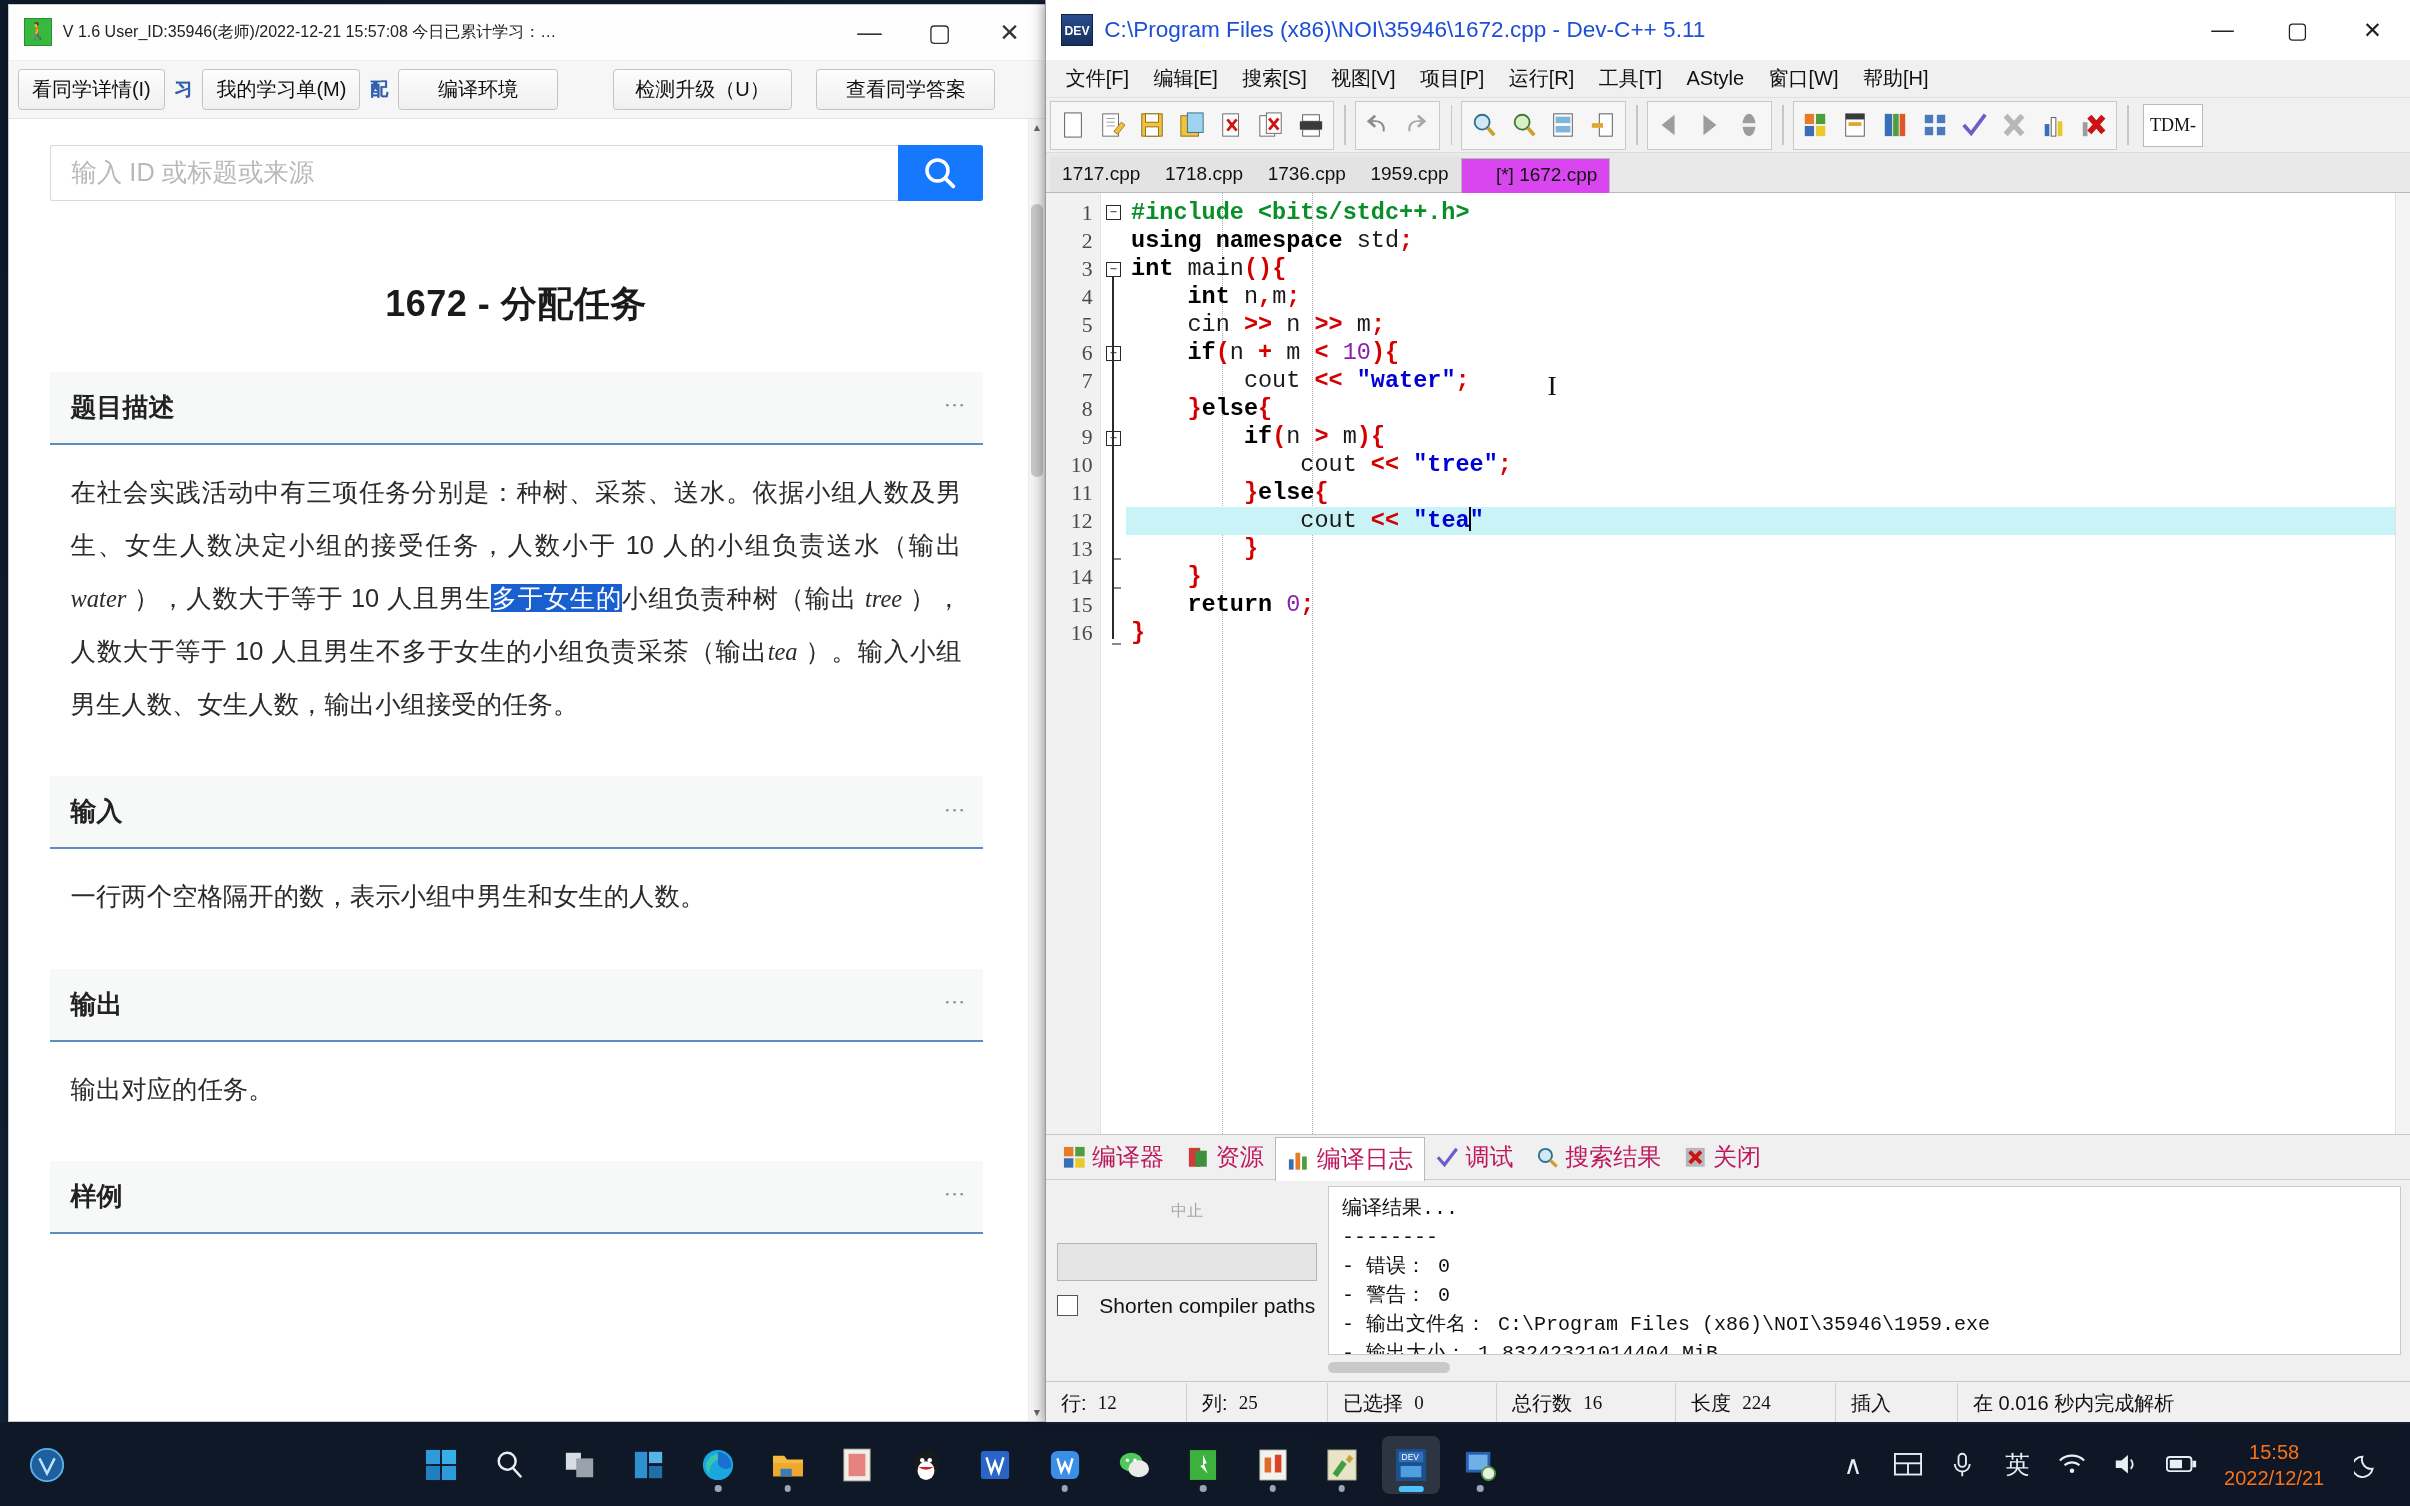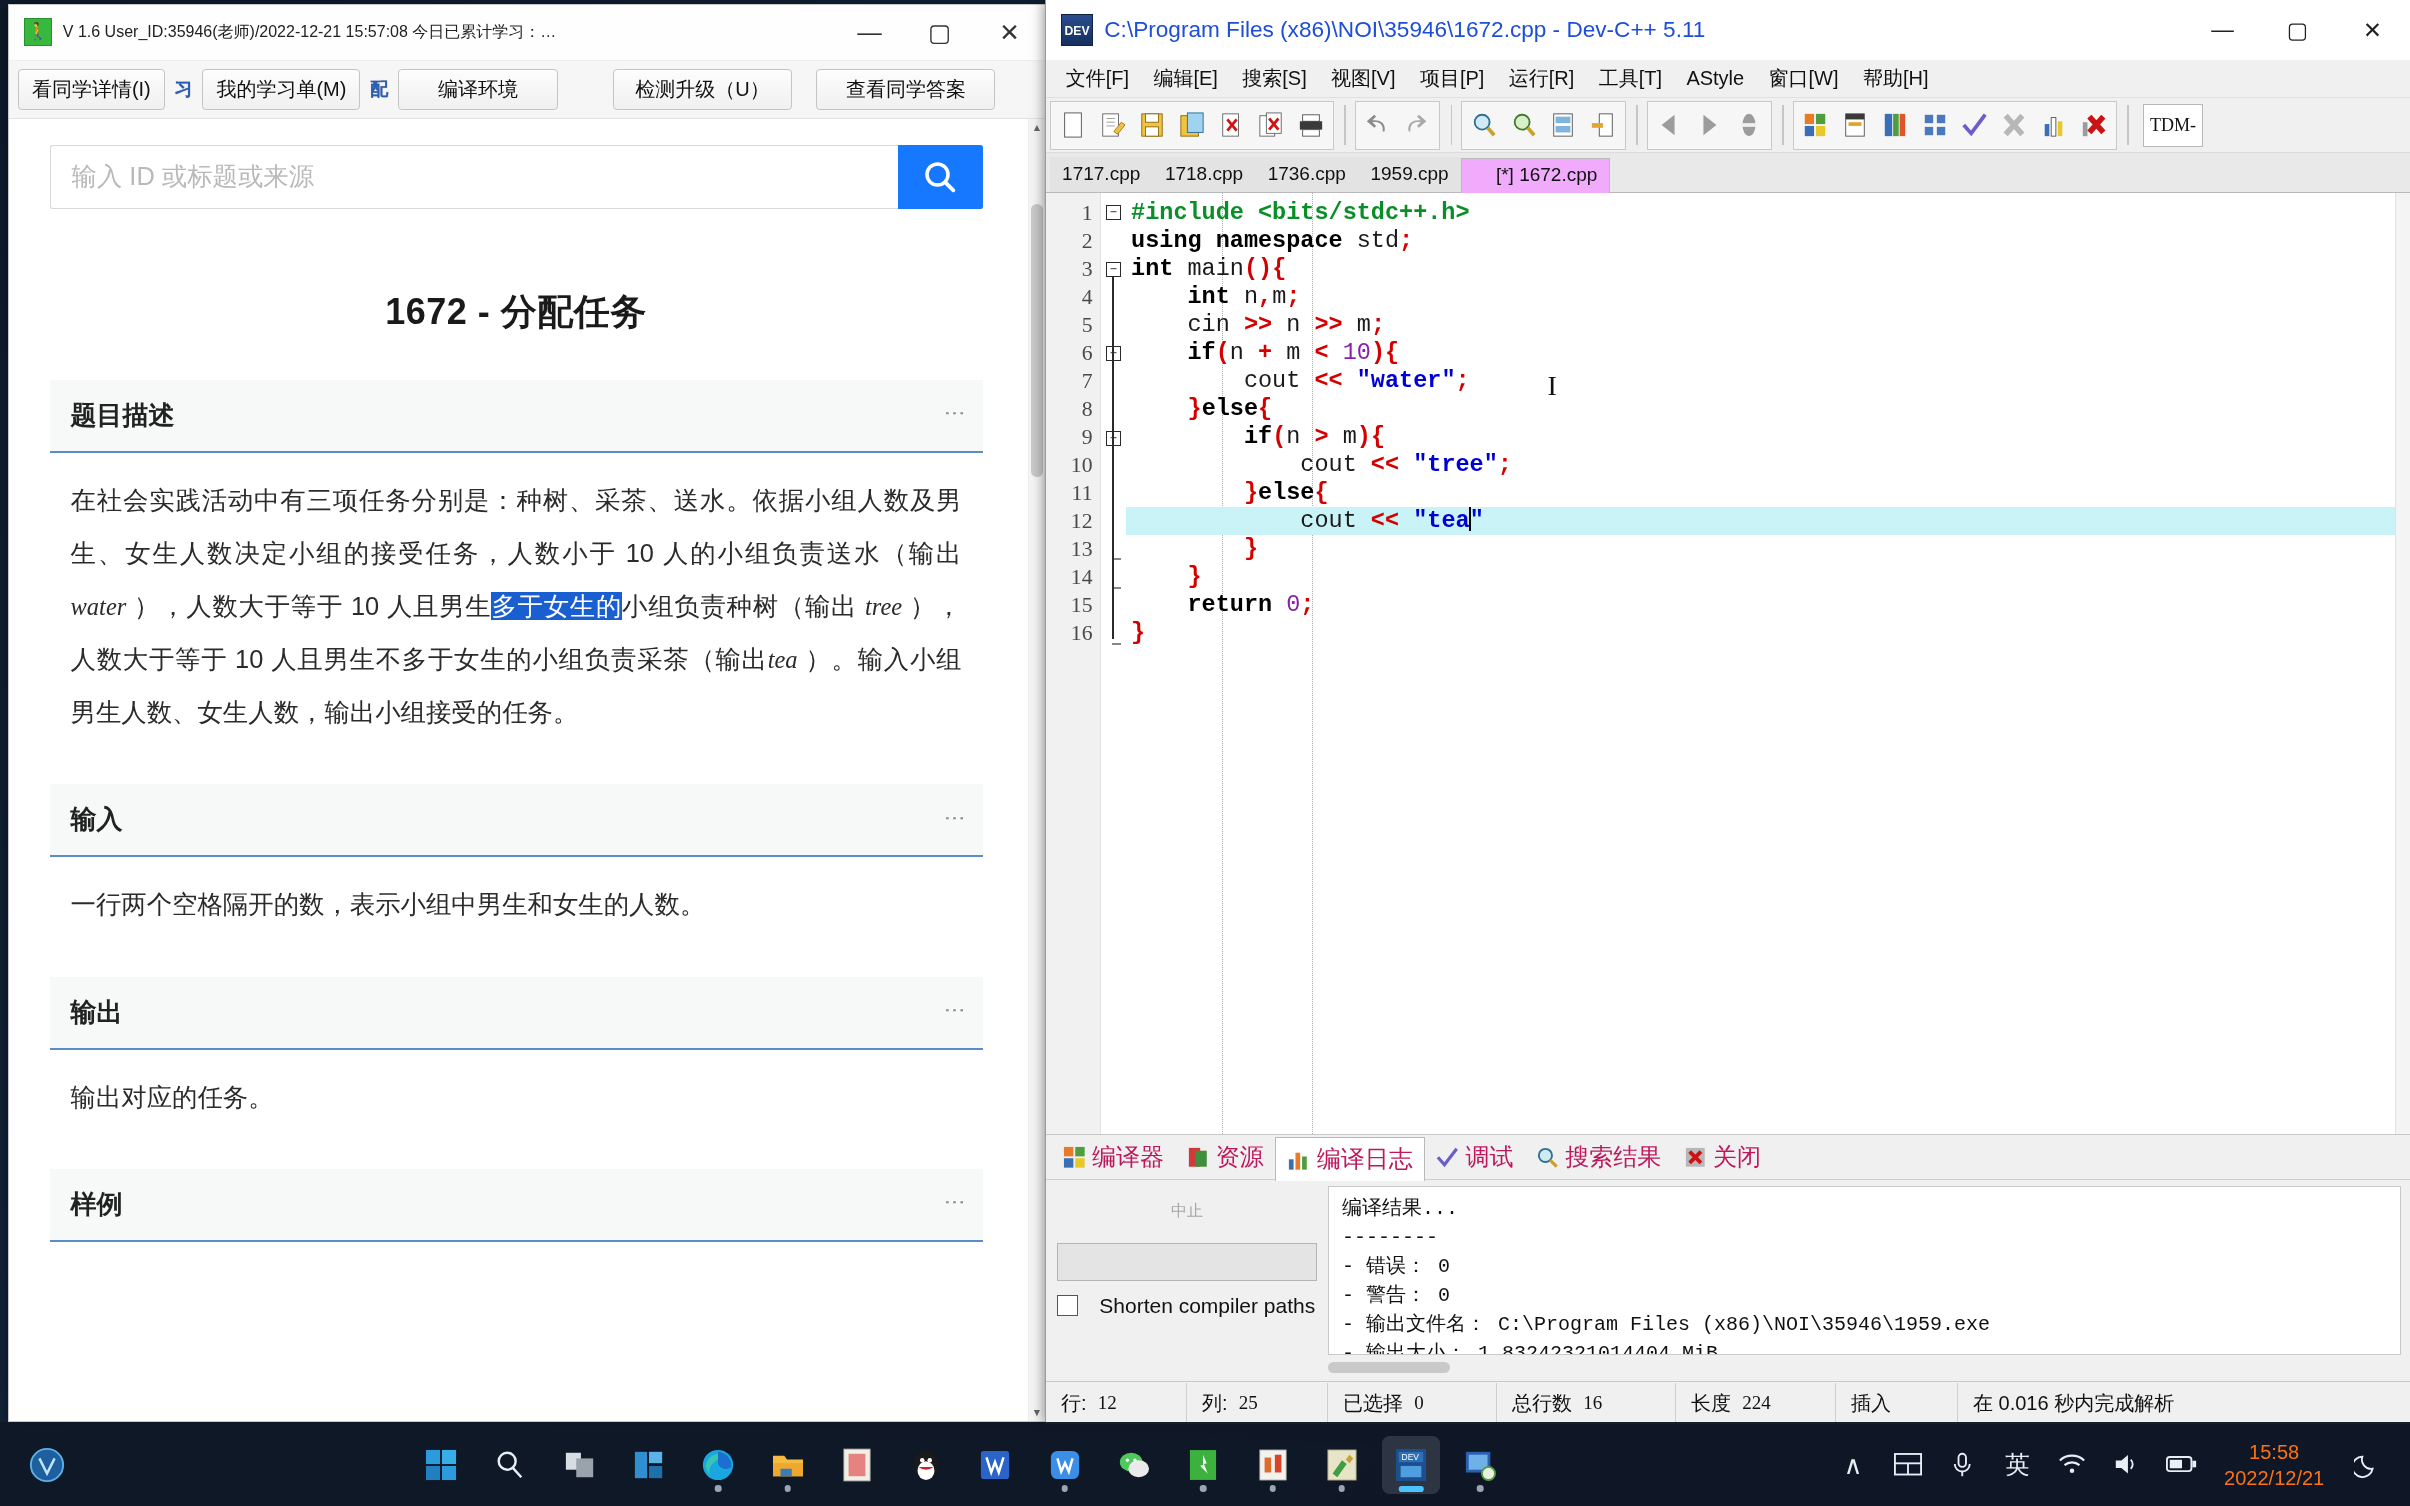--- a/index.html
+++ b/index.html
@@ -57,21 +57,21 @@
     font-size:18px; color:#2a5db0; font-weight:bold;
     text-shadow:0 0 0.9px #99b; margin:0 2.8px;
   }
 
   
   #saBody { flex:1 1 auto; position:relative; overflow:hidden; background:#fff; }
   #saScrollArea {
     position:absolute; left:0; top:0; right:17px; bottom:0;
     padding:26px 45px 0 41px;
   }
-  #searchRow { display:flex; height:64px; margin-bottom:79px; }
+  #searchRow { display:flex; height:56px; margin-bottom:79px; }
   #searchInput {
     flex:1 1 auto; border:0.9px solid #d9d9d9; border-right:none; background:#fff;
     font-size:25.4px; color:#b9b9b9; padding:0 21px;
     display:flex; align-items:center; border-radius:2.8px 0 0 2.8px;
   }
   #searchBtn {
     width:85px; background:#1677ff; border-radius:0 2.8px 2.8px 0;
     display:flex; align-items:center; justify-content:center;
   }
   #probTitle {
@@ -185,21 +185,21 @@
   #dcTabs {
     height:40px; flex:0 0 auto; background:#e9e9e9;
     display:flex; align-items:flex-end; padding-left:3.8px;
     border-bottom:0.9px solid #b9b9b9;
   }
   .dcTab {
     font-size:19px; color:#111; padding:5.6px 11.3px 6.6px 11.3px;
     font-family:"Liberation Sans",sans-serif; white-space:nowrap;
     background:#e3e3e3; border:0.9px solid transparent; border-bottom:none;
   }
-  .dcTab.active { background:#f0abfc; border-color:#b9b9b9; position:relative; top:0.9px;padding-left:34px; }
+  .dcTab.active { background:#d946ef; border-color:#b9b9b9; position:relative; top:0.9px;padding-left:34px; }
 
   
   #dcEditorWrap { flex:1 1 auto; position:relative; background:#fff; overflow:hidden; display:flex; }
   #gutter {
     width:55px; flex:0 0 auto; background:#f1f1f1; border-right:0.9px solid #e2e2e2;
     padding-top:5.6px;
   }
   .gnum {
     height:28px; line-height:28px; text-align:right; padding-right:7.5px;
     font-family:"Liberation Serif", serif; font-size:21.7px; color:#4a4a4a;

